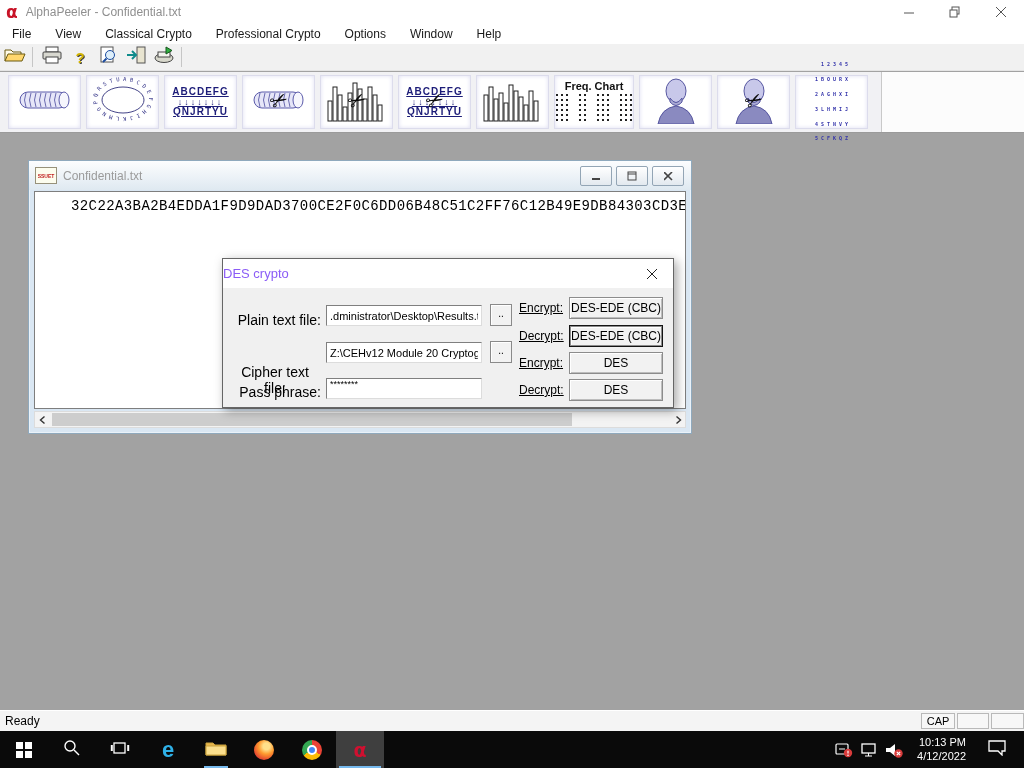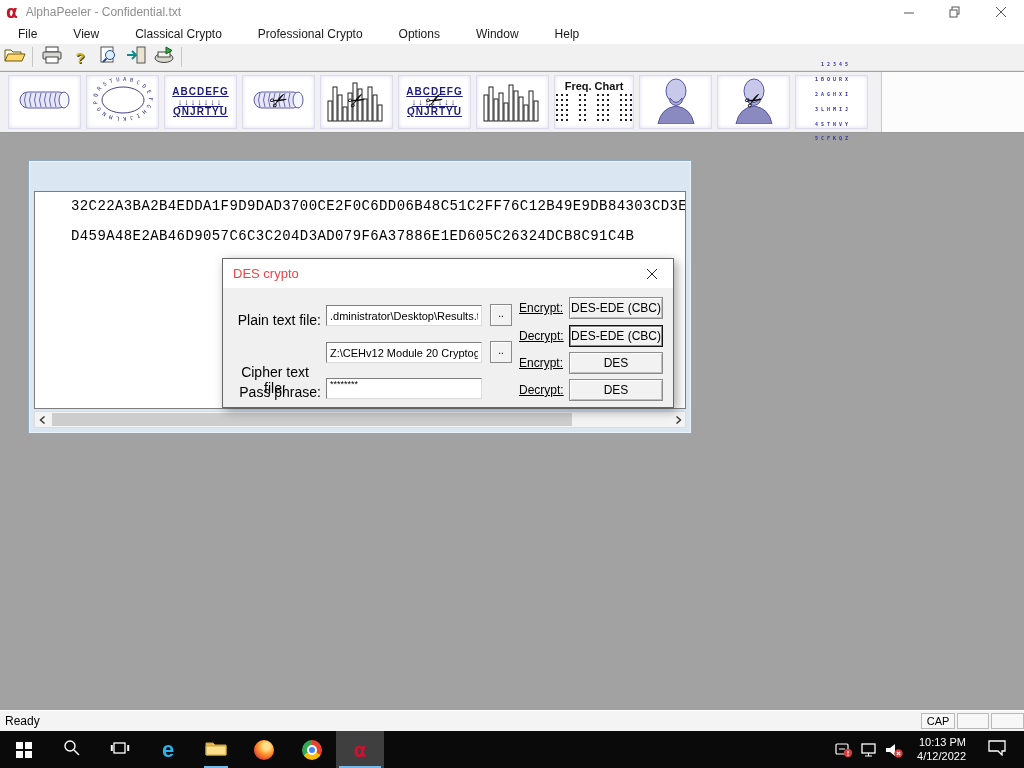--- a/index.html
+++ b/index.html
@@ -5,21 +5,21 @@
   html,body{margin:0;padding:0;}
   #app{position:relative;width:1024px;height:768px;background:#a2a2a2;font-family:"Liberation Sans",sans-serif;overflow:hidden;}
   
   .titlebar{position:absolute;left:0;top:0;width:1024px;height:24px;background:#ffffff;display:flex;align-items:center;}
   .logo{margin-left:6px;color:#c81428;font-weight:bold;font-size:17px;line-height:17px;font-family:"DejaVu Sans",sans-serif;}
   .title-text{margin-left:8px;font-size:12px;color:#8f8f8f;}
   .wincontrols{position:absolute;right:0;top:0;height:24px;display:flex;}
   .wc{width:46px;height:24px;display:flex;align-items:center;justify-content:center;}
   
   .menubar{position:absolute;top:24px;left:0;width:1024px;height:20px;background:#ffffff;display:flex;align-items:center;font-size:12px;color:#1a1a1a;}
-  .menu-item{padding:0 18px;cursor:default;}
+  .menu-item{padding:0 12px;cursor:default;}
   
   .toolbar-sm{position:absolute;top:44px;left:0;width:1024px;height:27px;background:#f1f1f1;border-bottom:1px solid #e4e4e4;display:flex;align-items:center;box-sizing:border-box;}
   .tsm-btn{width:26px;height:23px;display:flex;align-items:center;justify-content:center;margin-left:2px;}
   .tsm-sep{width:1px;height:20px;background:#c6c6c6;margin:0 4px;}
   .help-glyph{font-size:15px;font-weight:bold;color:#d4b500;text-shadow:1px 1px 0 #444;}
   
   .toolbar-lg{position:absolute;top:72px;left:0;width:1024px;height:61px;background:#fcfcfc;border-bottom:1px solid #9a9a9a;box-sizing:border-box;}
   .band{position:absolute;left:0;top:0;width:882px;height:60px;background:#f1f1f4;border-right:1px solid #c9c9c9;display:flex;align-items:center;padding-left:8px;box-sizing:border-box;}
   .tool-btn{width:71px;height:52px;background:#fff;border:1px solid #dcdcec;margin-right:5px;display:flex;flex-direction:column;align-items:center;justify-content:center;position:relative;box-shadow:inset 0 0 4px #dedef2;flex:none;}
   .tool-btn.wide{width:78px;}
@@ -41,21 +41,21 @@
   .child-content{position:absolute;left:5px;right:5px;top:30px;bottom:24px;background:#fff;border:1px solid #7e7e7e;overflow:hidden;}
   .hexline{font-family:"Liberation Mono",monospace;font-size:14px;color:#000;white-space:nowrap;position:absolute;left:36px;letter-spacing:0.4px;}
   .hex1{top:6px;} .hex2{top:36px;}
   .child-scroll{position:absolute;left:5px;right:5px;bottom:5px;height:17px;background:#f3f3f3;border:1px solid #dcdcdc;box-sizing:border-box;}
   .sarrow{position:absolute;top:0;width:15px;height:15px;display:flex;align-items:center;justify-content:center;}
   .sarrow.left{left:0;} .sarrow.right{right:0;}
   .sthumb{position:absolute;left:17px;top:1px;height:13px;width:520px;background:#cdcdcd;}
   
   .dialog{position:absolute;left:222px;top:258px;width:452px;height:150px;background:#f0f0f0;border:1px solid #666;box-shadow:3px 3px 10px rgba(0,0,0,.35);box-sizing:border-box;}
   .dialog-titlebar{height:29px;background:#fff;display:flex;align-items:center;}
-  .dialog-title{margin-left:10px;font-size:13px;color:#ef4444;}
+  .dialog-title{font-size:13px;color:#8b5cf6;}
   .dialog-close{position:absolute;right:6px;top:4px;width:30px;height:22px;display:flex;align-items:center;justify-content:center;}
   .dlg-label{position:absolute;font-size:14px;color:#000;text-align:right;width:92px;left:6px;}
   .l1{top:53px;} .l2{top:105px;text-align:center;} .l3{top:125px;}
   .dlg-input{position:absolute;left:103px;width:156px;height:21px;background:#fff;border:1px solid;border-color:#7f7f7f #dcdcdc #dcdcdc #7f7f7f;font-size:11px;font-family:"Liberation Sans",sans-serif;padding:1px 3px;box-sizing:border-box;color:#000;}
   .i1{top:46px;} .i2{top:83px;} .i3{top:119px;font-size:9px;padding-bottom:10px;}
   .browse-btn{position:absolute;left:267px;width:22px;height:22px;font-size:10px;background:#f2f2f2;border:1px solid #8a8a8a;box-shadow:inset 1px 1px 0 #fff;text-align:center;line-height:18px;box-sizing:border-box;}
   .b1{top:45px;} .b2{top:82px;}
   .act-label{position:absolute;left:296px;width:60px;font-size:12px;color:#000;text-decoration:underline;}
   .al1{top:42px;} .al2{top:70px;} .al3{top:97px;} .al4{top:124px;}
   .act-btn{position:absolute;left:346px;width:94px;height:22px;font-size:12px;color:#000;background:#f2f2f2;border:1px solid #8c8c8c;box-shadow:inset 1px 1px 0 #ffffff,inset -1px -1px 0 #bdbdbd;display:flex;align-items:center;justify-content:center;box-sizing:border-box;}
@@ -305,23 +305,45 @@
           <div>3 L H M I J</div>
           <div>4 S T N V Y</div>
           <div>5 C F K Q Z</div>
         </div>
       </div>
 
     </div>
   </div>
 
   <div class="childwin">
+    <div class="child-titlebar">
+      <span class="child-icon">SSUET</span>
+      <span class="child-title">Confidential.txt</span>
+      <div class="child-btns">
+        <div class="cbtn">
+            <svg width="9" height="9">
+              <line x1="0" y1="7" x2="8" y2="7" stroke="#444" stroke-width="2"></line>
+            </svg>
+          </div>
+        <div class="cbtn">
+            <svg width="10" height="10">
+              <rect x="1" y="1" width="8" height="8" fill="none" stroke="#444"></rect>
+              <line x1="1" y1="3" x2="9" y2="3" stroke="#444"></line>
+            </svg>
+          </div>
+        <div class="cbtn">
+            <svg width="9" height="9">
+              <line x1="0" y1="0" x2="8" y2="8" stroke="#444" stroke-width="1.6"></line>
+              <line x1="8" y1="0" x2="0" y2="8" stroke="#444" stroke-width="1.6"></line>
+            </svg>
+          </div>
+      </div>
+    </div>
     <div class="child-content">
       <div class="hexline hex1">32C22A3BA2B4EDDA1F9D9DAD3700CE2F0C6DD06B48C51C2FF76C12B49E9DB84303CD3EE</div>
-      <div class="hexline hex2">D459A48E2AB46D9057C6C3C204D3AD079F6A37886E1ED605C26324DCB8C91C4B</div>
     </div>
     <div class="child-scroll">
       <div class="sarrow left">
           <svg width="8" height="10">
             <polyline points="5.5,1.5 1.5,5 5.5,8.5" fill="none" stroke="#333" stroke-width="1.4"></polyline>
           </svg>
         </div>
       <div class="sthumb"></div>
       <div class="sarrow right">
           <svg width="8" height="10">

